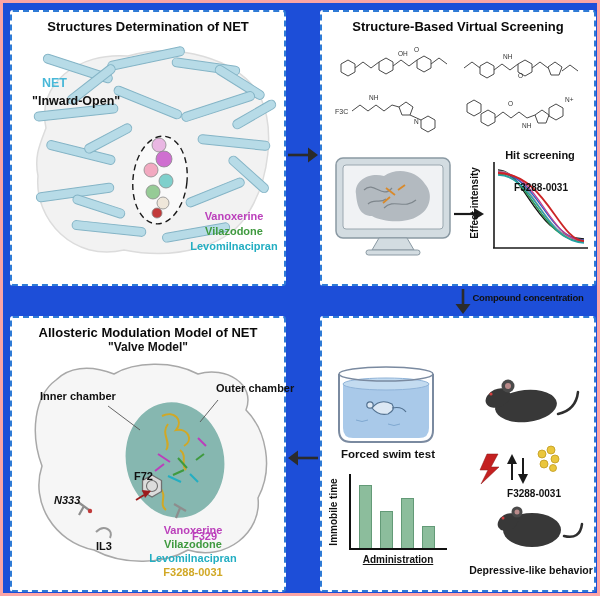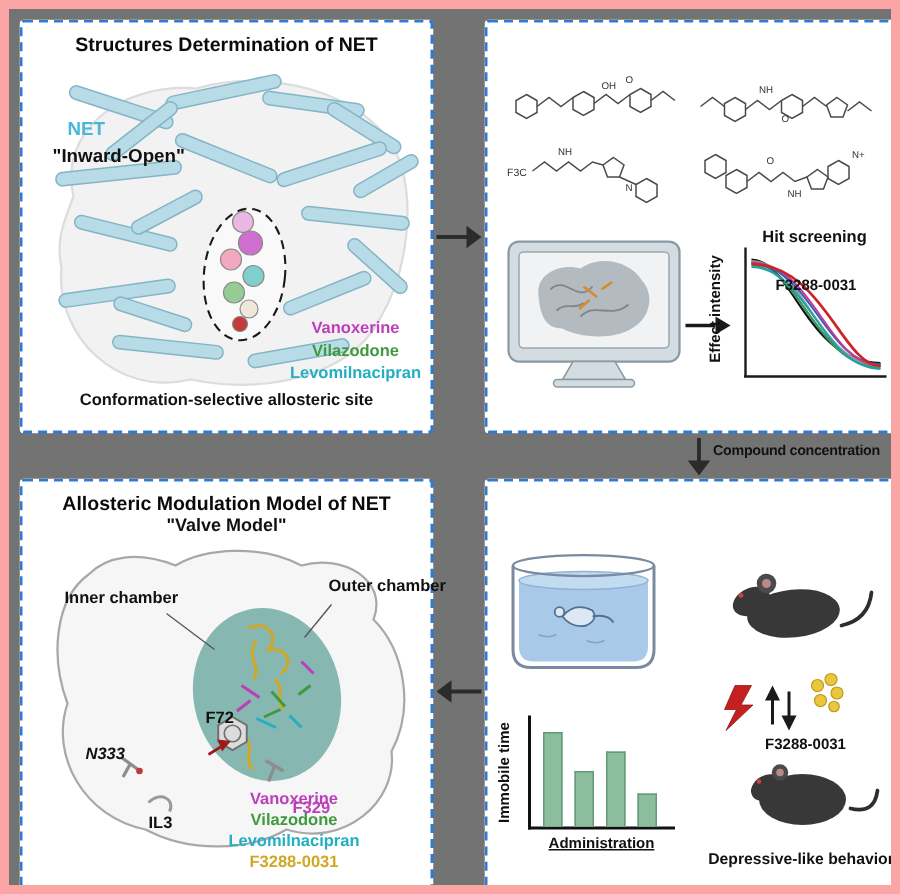--- a/index.html
+++ b/index.html
@@ -1,18 +1,18 @@
 <!DOCTYPE html>
 <html><head>
 <meta charset="utf-8">
 <style>
   * { margin:0; padding:0; box-sizing:border-box; }
   html,body { background:#ffffff; }
   body { width:600px; height:596px; font-family:"Liberation Sans", sans-serif; color:#111; }
-  .figure { position:relative; width:600px; height:596px; background:#737373; border:6px solid #fca5a5; overflow:hidden; }
+  .figure { position:relative; width:600px; height:596px; background:#1d4ed8; border:3px solid #fca5a5; overflow:hidden; }
   .panel { position:absolute; width:276px; height:276px; border:2px dashed #2e7bd6; border-radius:3px; background:#fff; }
   #p1{left:7px;top:7px} #p2{left:317px;top:7px} #p3{left:7px;top:313px} #p4{left:317px;top:313px}
   .p-title{position:absolute;top:7px;left:0;width:100%;text-align:center;font-weight:bold;font-size:13px;color:#0a0a0a;white-space:nowrap;}
   .art{position:absolute;left:0;top:0;}
   .lbl{position:absolute;font-size:11px;line-height:1.15;color:#111;white-space:nowrap;}
   .b{font-weight:bold;}
   .ctr{text-align:center;}
   .c-van{color:#bb3fbb}.c-vil{color:#3f9a3f}.c-lev{color:#23aec2}.c-f32{color:#d1a825}.c-net{color:#49b8d8}
   
   #p2 .plot-title{left:168px;top:137px;width:100px;font-size:11px;}
@@ -64,21 +64,20 @@
         <circle cx="151" cy="191" r="6" fill="#efe7da"></circle>
         <circle cx="145" cy="201" r="5" fill="#c23a3a"></circle>
       </g>
     </svg>
     <div class="p-title">Structures Determination of NET</div>
     <div class="lbl b c-net" style="left:30px;top:64px;font-size:12.5px;">NET</div>
     <div class="lbl b" style="left:20px;top:82px;font-size:12.5px;">"Inward-Open"</div>
     <div class="lbl b ctr c-van" style="left:170px;top:198px;width:104px;">Vanoxerine</div>
     <div class="lbl b ctr c-vil" style="left:170px;top:213px;width:104px;">Vilazodone</div>
     <div class="lbl b ctr c-lev" style="left:170px;top:228px;width:104px;">Levomilnacipran</div>
-    <div class="lbl b ctr" style="left:0;top:246px;width:100%;">Conformation-selective allosteric site</div>
   </section>
 
   <section class="panel" id="p2">
     <svg class="art" width="272" height="272" viewBox="0 0 272 272">
 
       <g stroke="#4a4a4a" stroke-width="1" fill="none">
         <g>
           <polygon points="26,48 33,52 33,60 26,64 19,60 19,52"></polygon>
           <path d="M33,56 L41,50 L49,56 L57,50"></path>
           <polygon points="64,46 71,50 71,58 64,62 57,58 57,50"></polygon>
@@ -143,20 +142,21 @@
           <path d="M176,160 C208,161 216,227 262,228" stroke="#555555"></path>
           <path d="M176,159 C212,160 220,228 262,229" stroke="#999999"></path>
           <path d="M176,161 C216,162 224,227 262,228" stroke="#2b5fc4"></path>
           <path d="M176,162 C210,163 218,229 262,230" stroke="#2f9e57"></path>
           <path d="M176,160 C218,161 226,228 262,229" stroke="#c43a8f"></path>
           <path d="M176,163 C214,164 222,230 262,231" stroke="#22a0a8"></path>
           <path d="M176,161 C224,162 236,228 262,229" stroke="#cc2525" stroke-width="1.8"></path>
         </g>
       </g>
     </svg>
+    <div class="p-title">Structure-Based Virtual Screening</div>
     <div class="lbl b ctr plot-title">Hit screening</div>
     <div class="lbl ctr plot-annot">F3288-0031</div>
     <div class="lbl ctr plot-ylabel">Effect intensity</div>
     <div class="lbl ctr plot-xlabel">Compound concentration</div>
   </section>
 
   <section class="panel" id="p3">
     <svg class="art" width="272" height="272" viewBox="0 0 272 272">
       <path d="M44,62 C22,78 18,116 30,148 C18,184 42,224 82,232 C112,248 152,246 176,232 C214,244 250,214 246,180 C262,150 254,112 234,92 C244,66 214,48 186,56 C160,42 122,44 102,56 C76,46 56,50 44,62 Z" fill="#f6f6f6" stroke="#a8a8a8" stroke-width="1.5"></path>
       <ellipse cx="163" cy="142" rx="49" ry="58" transform="rotate(-12 163 142)" fill="#7cb1a9" opacity="0.92"></ellipse>
@@ -238,20 +238,21 @@
 
       <g>
         <path d="M242,218 Q258,222 260,206" stroke="#2e2e2e" stroke-width="2.5" fill="none" stroke-linecap="round"></path>
         <ellipse cx="210" cy="212" rx="29" ry="17" fill="#383838"></ellipse>
         <ellipse cx="186" cy="204" rx="11" ry="8" fill="#383838" transform="rotate(-30 186 204)"></ellipse>
         <circle cx="195" cy="194" r="5.5" fill="#4a4a4a"></circle>
         <circle cx="195" cy="194" r="2.5" fill="#b98a8a"></circle>
         <circle cx="181" cy="200" r="1.5" fill="#d04040"></circle>
       </g>
     </svg>
+    <div class="lbl b ctr" style="left:8px;top:130px;width:116px;font-size:11.5px;">Forced swim test</div>
     <div class="lbl ctr" style="left:174px;top:170px;width:76px;font-size:10px;font-weight:600;">F3288-0031</div>
     <div class="barchart">
         <div class="vbar" style="height: 85%;"></div>
         <div class="vbar" style="height: 50%;"></div>
         <div class="vbar" style="height: 68%;"></div>
         <div class="vbar" style="height: 30%;"></div>
       </div>
     <div class="lbl ctr bar-ylabel">Immobile time</div>
     <div class="lbl ctr bar-xlabel">Administration</div>
     <div class="lbl b ctr" style="left:146px;top:246px;width:126px;font-size:10.5px;">Depressive-like behavior</div>

